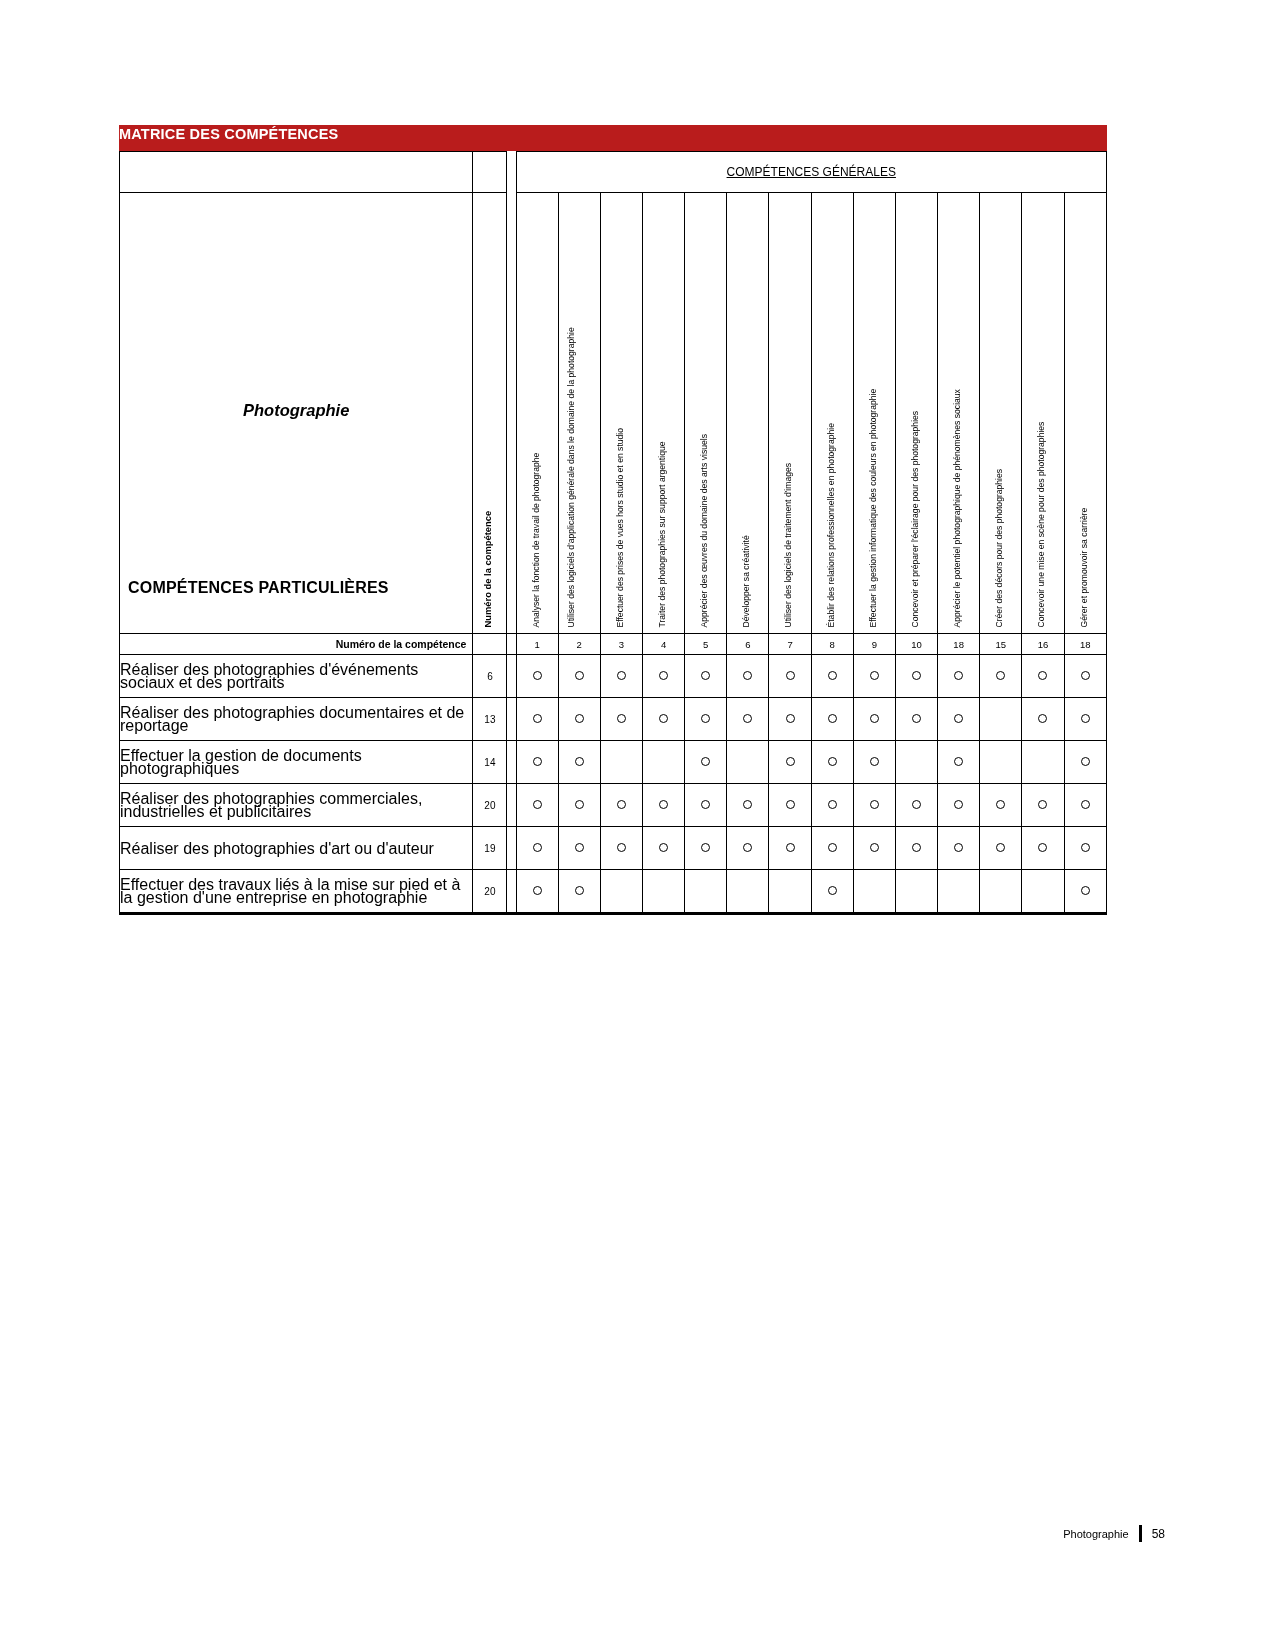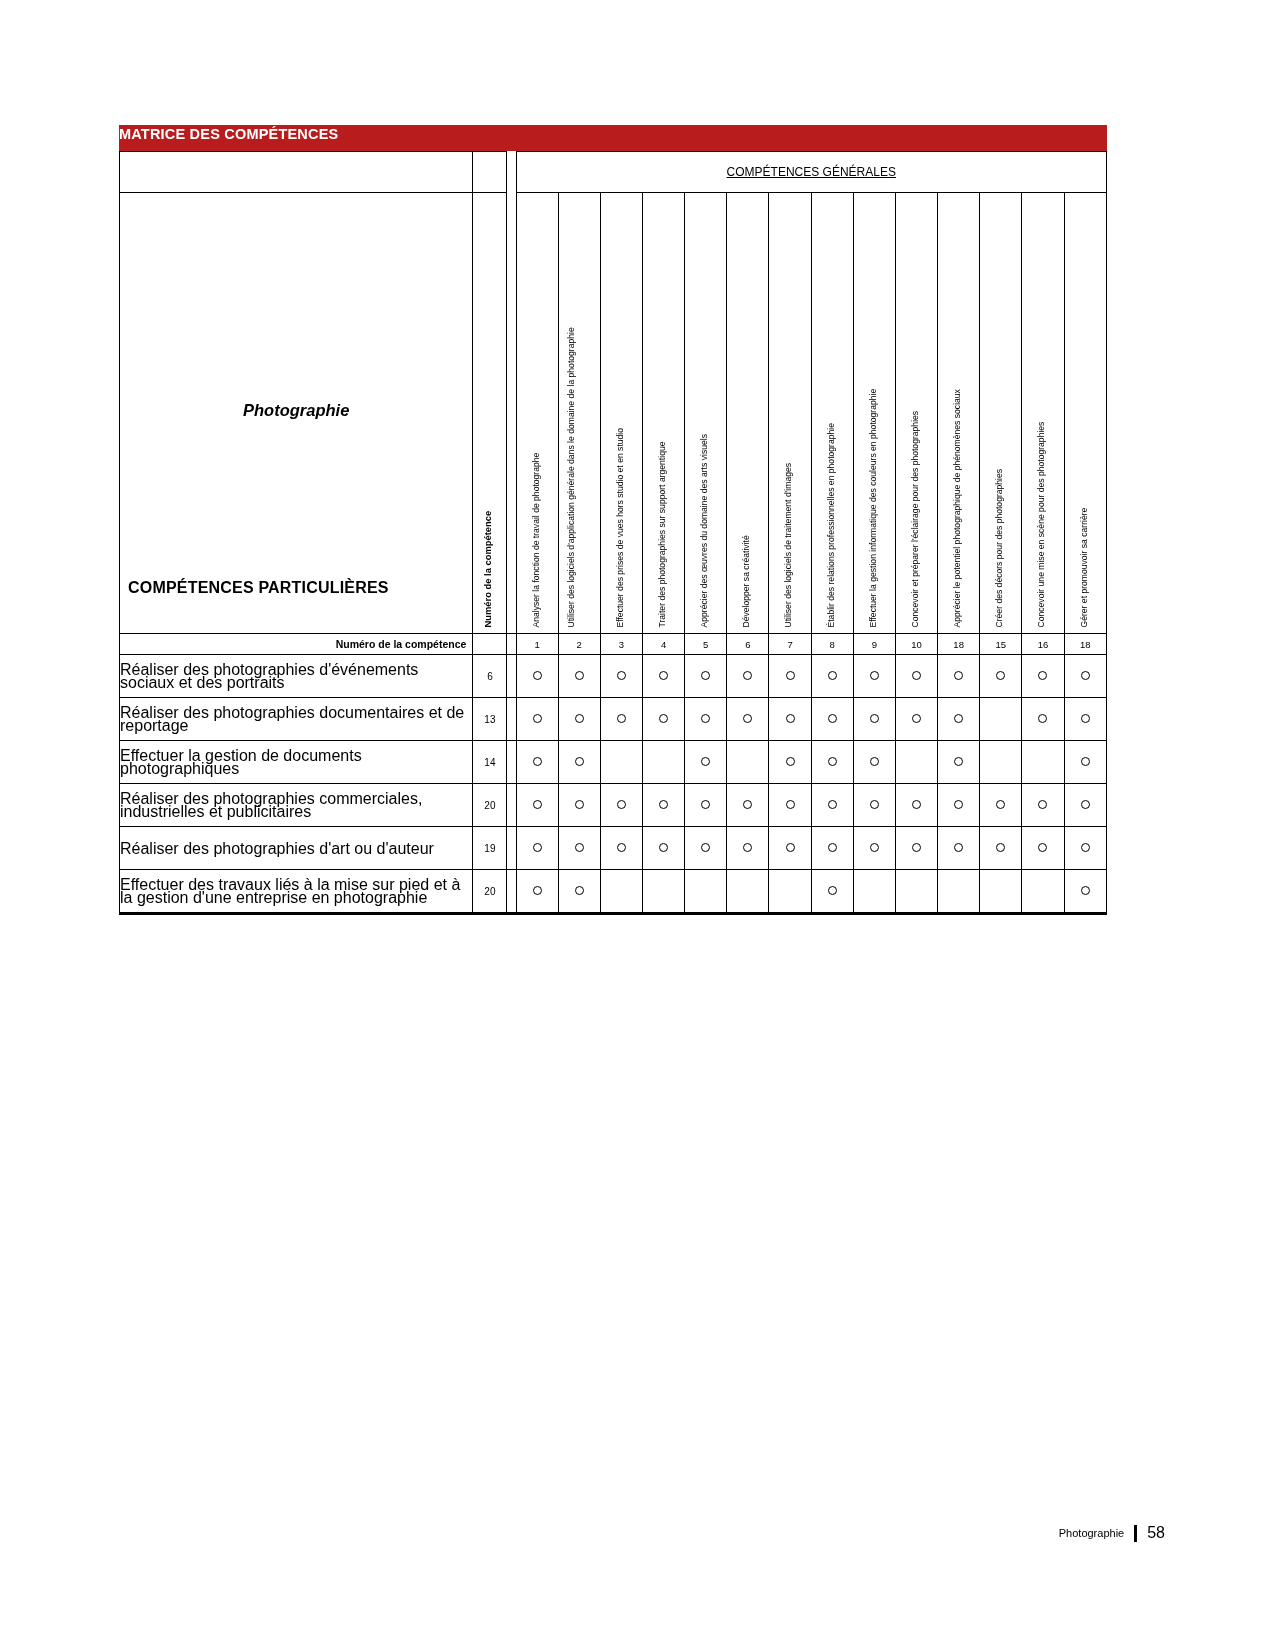--- a/index.html
+++ b/index.html
@@ -174,21 +174,21 @@
     align-items: center;
     font-size: 11px;
   }
   .footer .label { margin-right: 10px; }
   .footer .bar {
     width: 3px;
     height: 17px;
     background: #000;
     margin-right: 10px;
   }
-  .footer .pg { font-size: 16px; }
+  .footer .pg { font-size: 12px; }
 </style>
 </head>
 <body>
 
 <div class="page">
 
   <div class="matrix-wrap">
 
     <div class="title-bar">MATRICE DES COMPÉTENCES</div>
 

